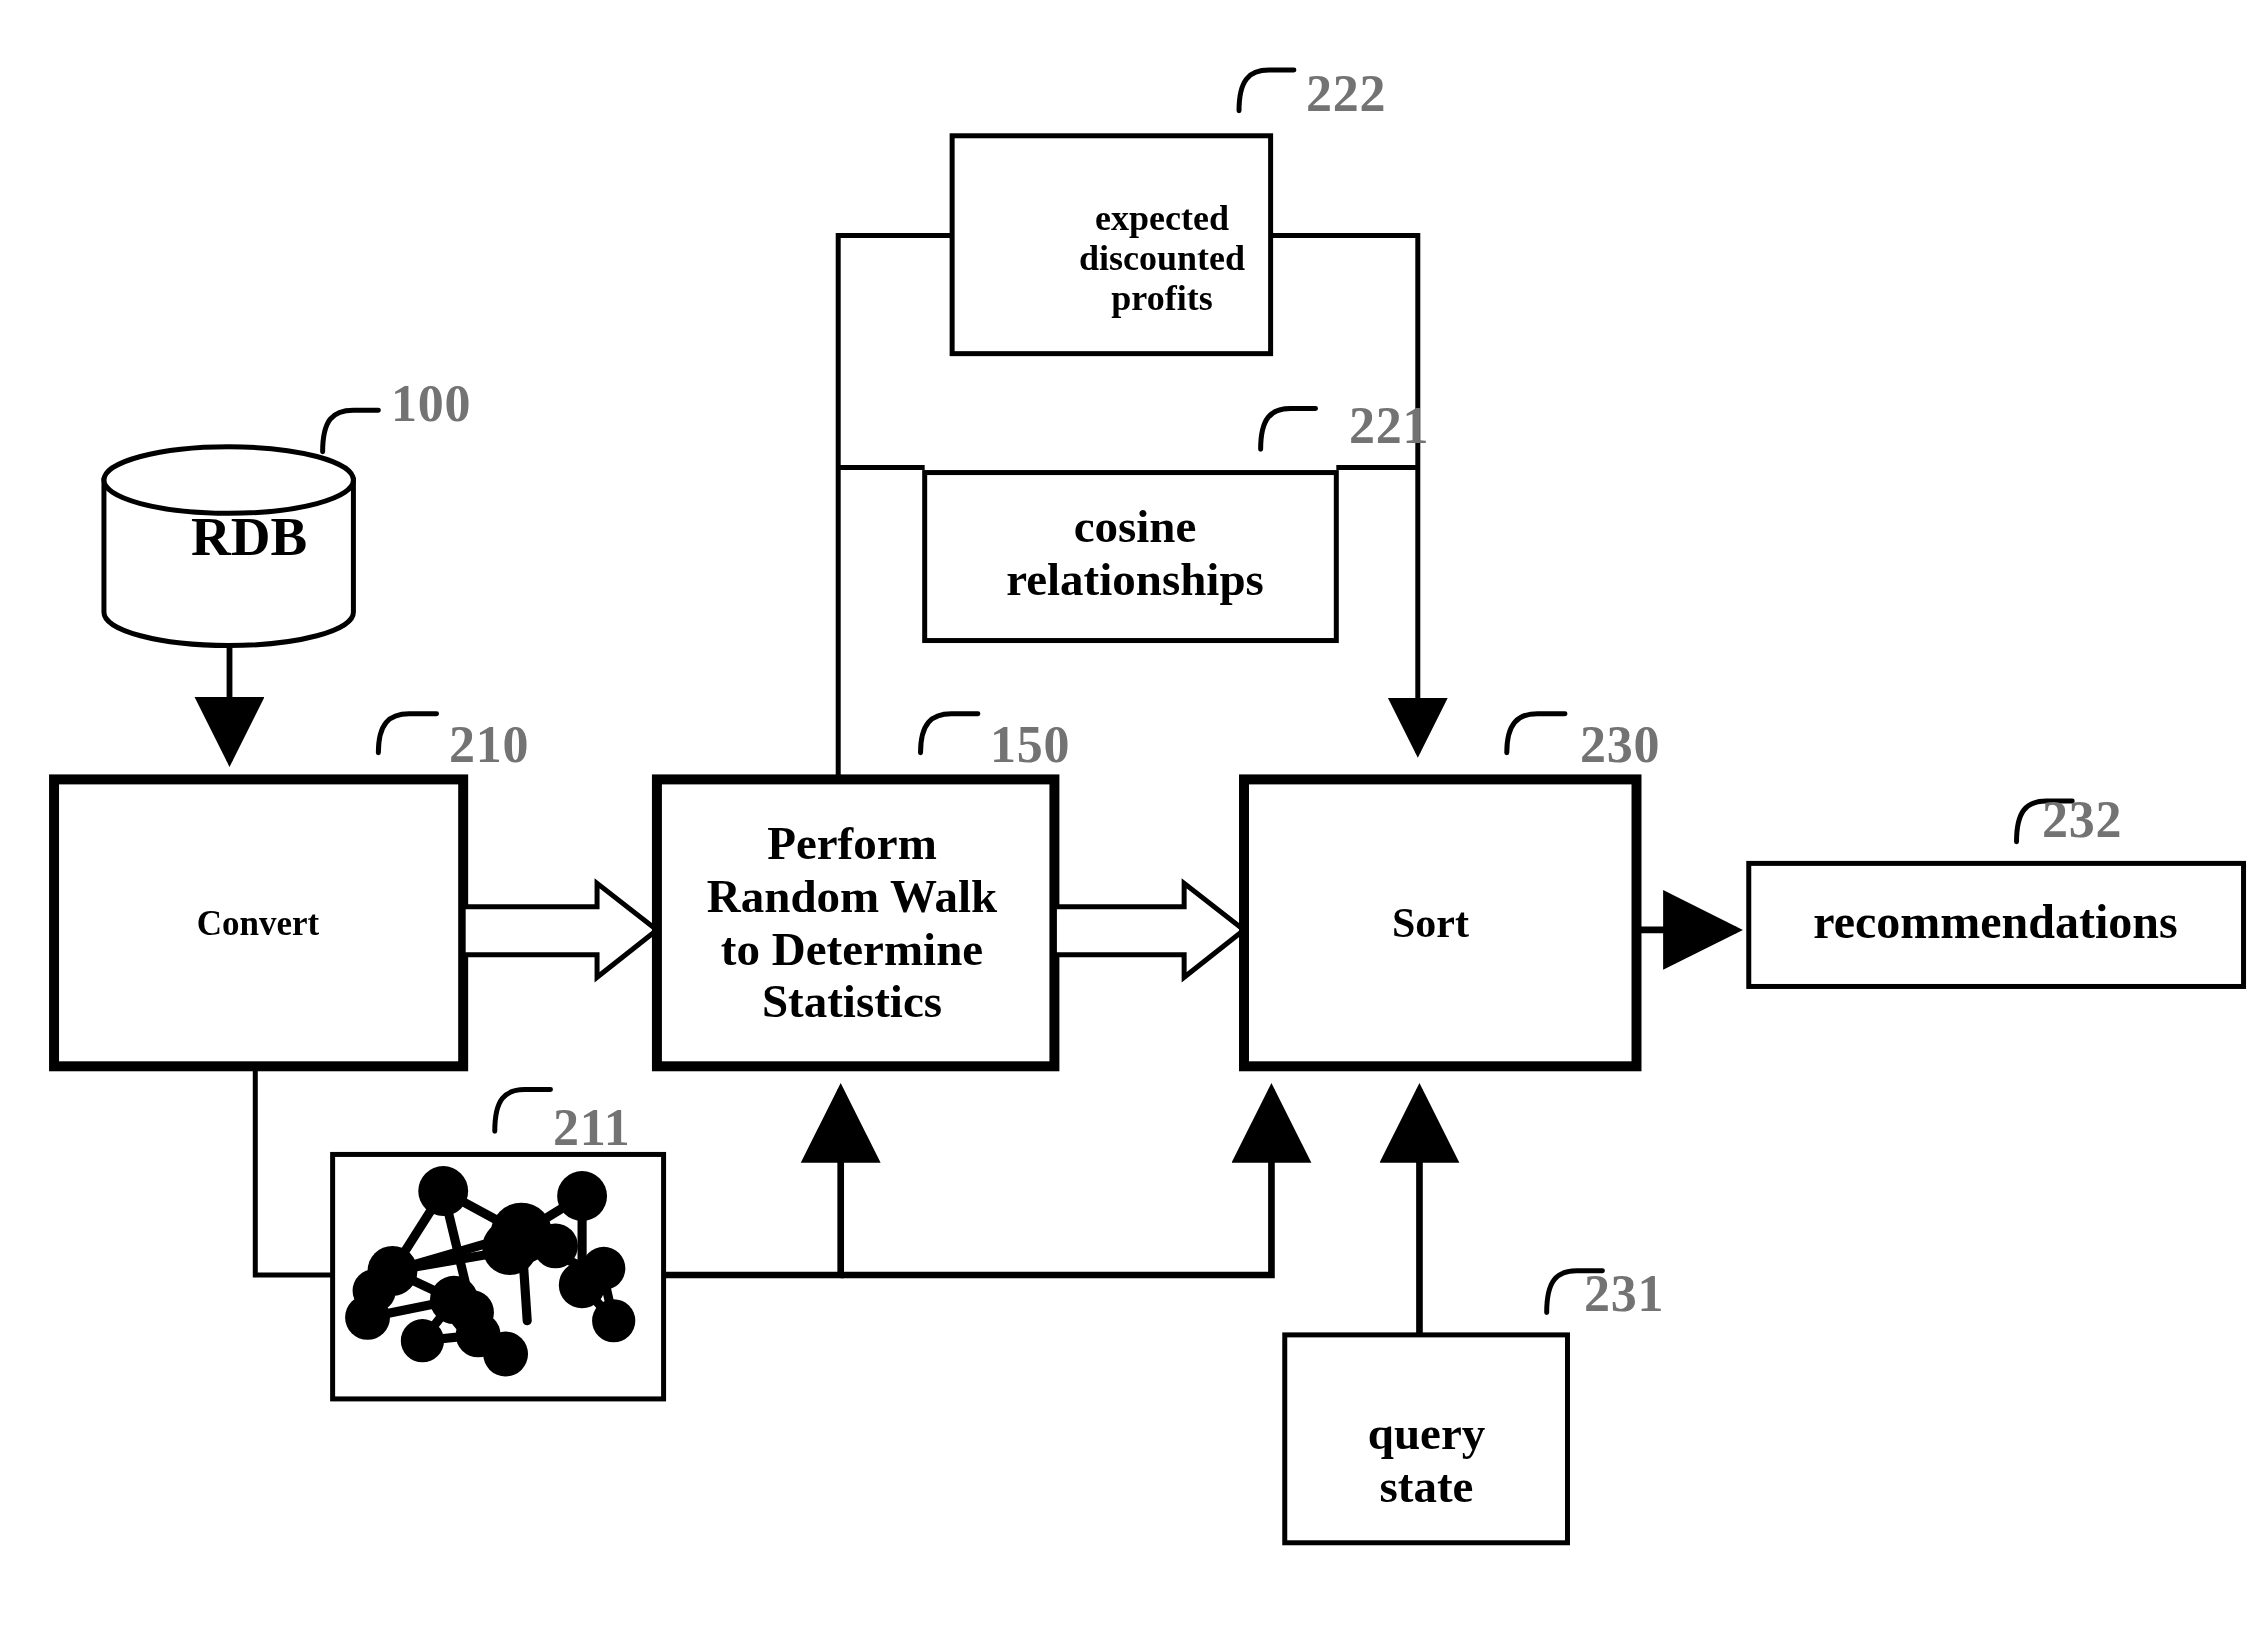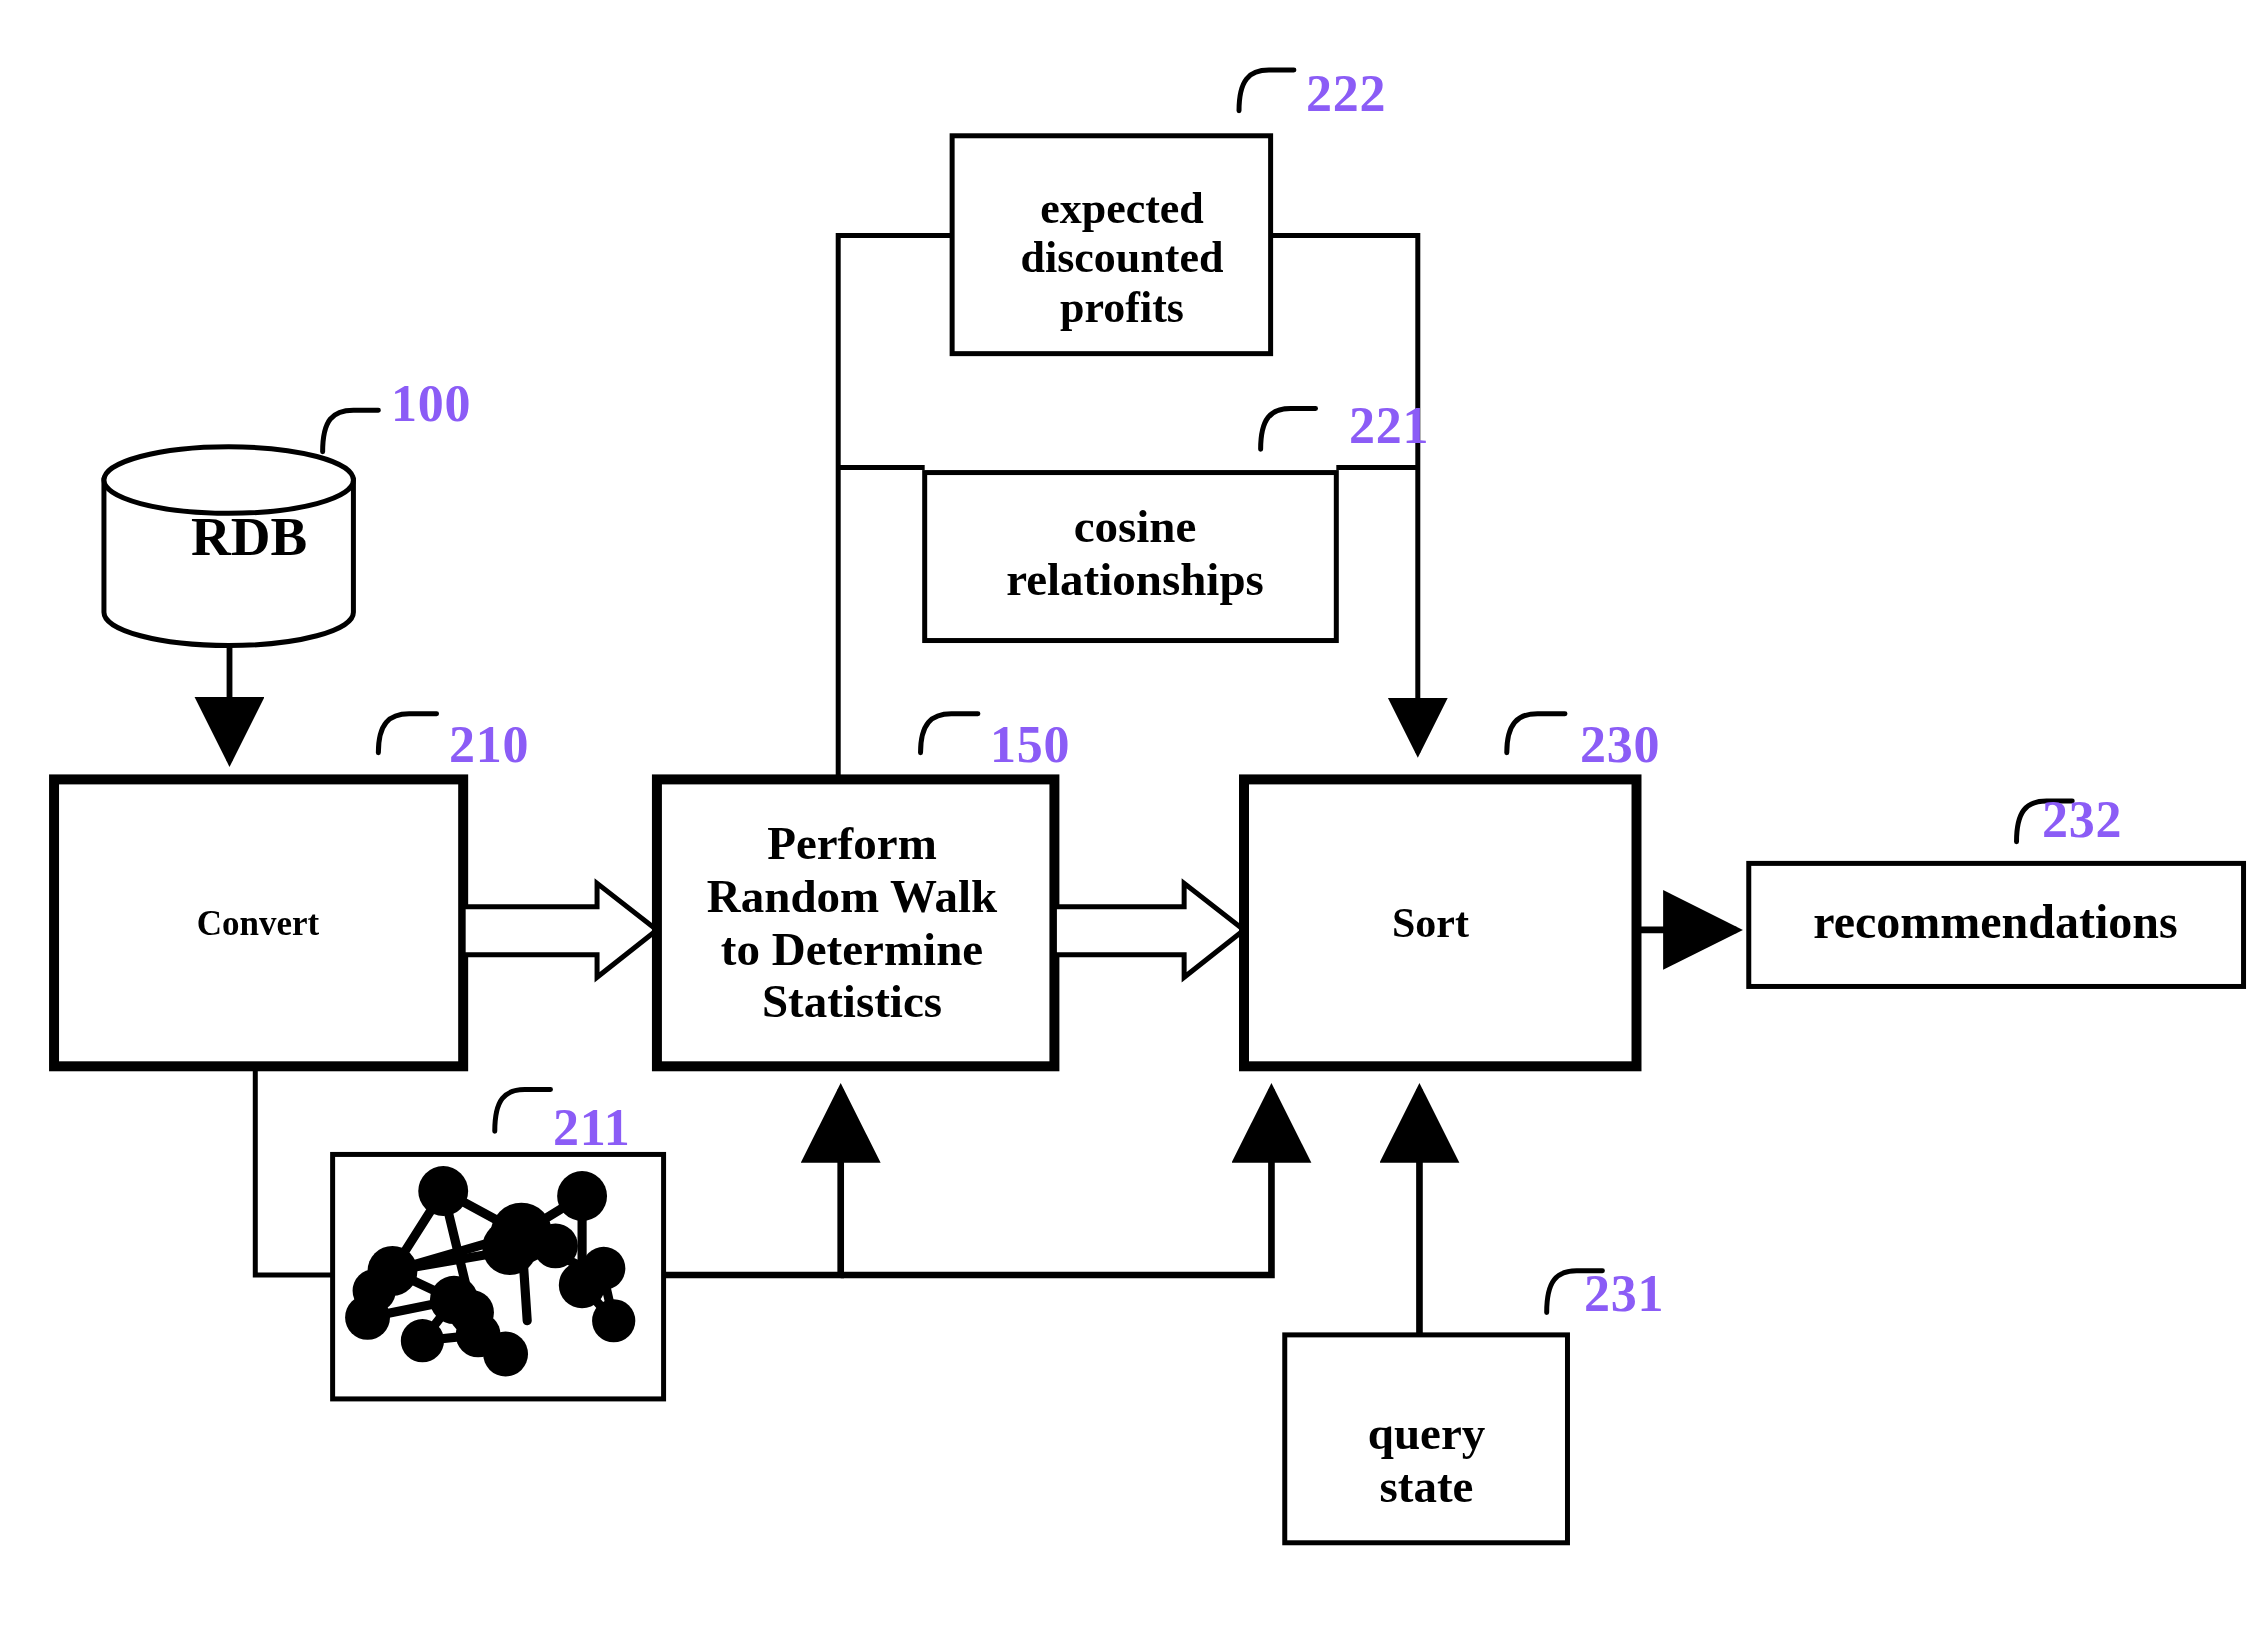--- a/index.html
+++ b/index.html
@@ -32,33 +32,33 @@
     text-align: center;
     font-weight: bold;
     color: #000;
     line-height: 1.12;
     pointer-events: none;
     white-space: pre-line;
   }
   .ref-num {
     position: absolute;
     font-weight: bold;
-    color: #8b5cf6;
+    color: #737373;
     font-size: 52px;
     letter-spacing: 0.8px;
     line-height: 1;
   }
 
   
   #label-rdb      { left: 91px; top: 499px;  width: 316px; height: 75px;  font-size: 55px; }
   #label-convert  { left: 54px;  top: 882px; width: 408px; height: 83px; font-size: 35px; }
   #label-rw       { left: 640px; top: 798px;  width: 424px; height: 249px; font-size: 47px; font-family: Liberation Serif, serif; }
   #label-sort     { left: 1239px;top: 882px; width: 383px; height: 83px; font-size: 42px; }
   #label-recs     { left: 1746px;top: 883px; width: 499px; height: 78px;  font-size: 48px; }
-  #label-edp      { left: 956px;top: 154px;  width: 332px; height: 208px; font-size: 44px; }
+  #label-edp      { left: 956px;top: 154px;  width: 332px; height: 208px; font-size: 36px; padding-left: 40px; }
   #label-cos      { left: 927px;top: 482px;  width: 416px; height: 141px; font-size: 47px; }
   #label-query    { left: 1285px;top: 1381px; width: 283px; height: 158px; font-size: 47px; }
 
   #ref-100 { left: 391px;  top: 378px;  }
   #ref-210 { left: 449px;  top: 719px;  }
   #ref-211 { left: 553px;  top: 1102px; }
   #ref-220 { left: 990px; top: 719px;  }
   #ref-221 { left: 1326px; top: 400px; margin-left: 23px;  }
   #ref-222 { left: 1306px; top: 68px;   }
   #ref-230 { left: 1580px; top: 719px;  }

